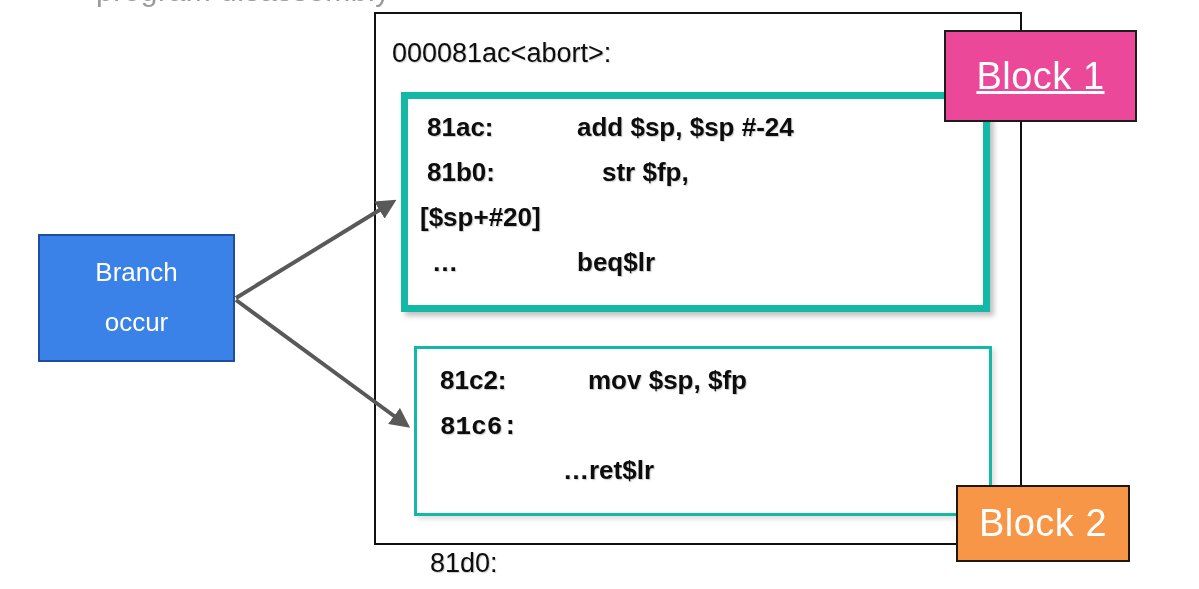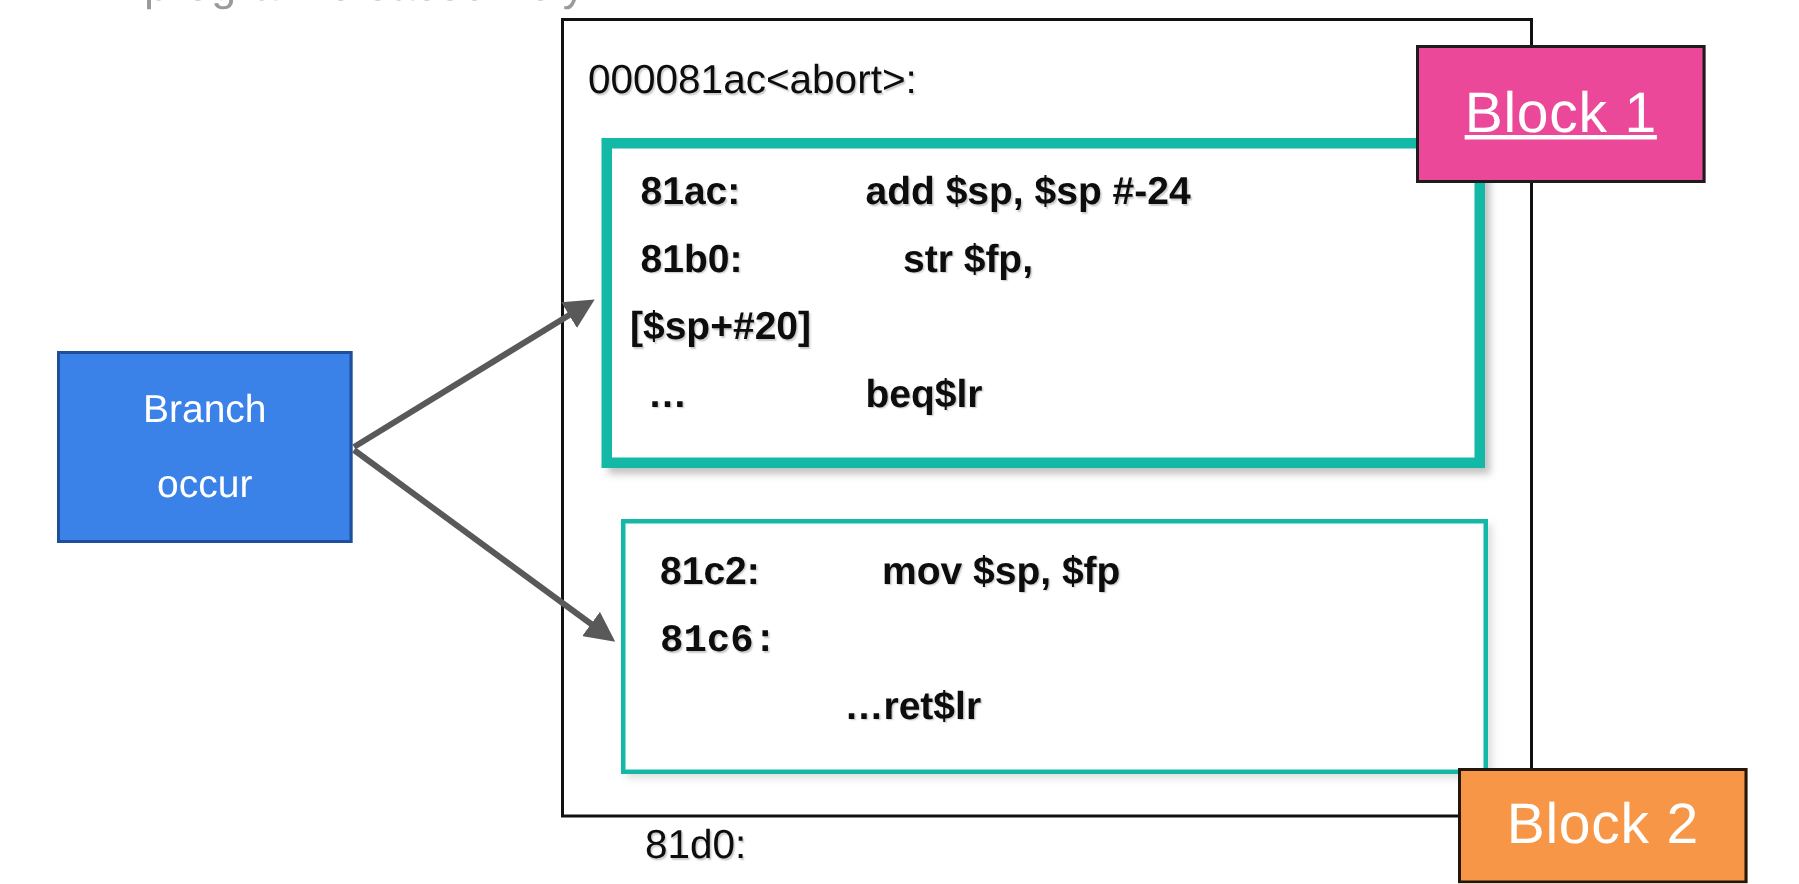--- a/index.html
+++ b/index.html
@@ -130,26 +130,25 @@
     left: 944px;
     top: 30px;
     width: 193px;
     height: 92px;
     background: #ec4899;
     border: 2px solid #1c1c1c;
     text-decoration: underline;
   }
   .label-block2 {
     left: 956px;
-    top: 512px;
-    width: 193px;
+    top: 485px;
+    width: 174px;
     height: 77px;
     background: #F79646;
     border: 2px solid #23160a;
-    margin-left: 16px;
   }
 
   svg.arrows {
     position: absolute;
     left: 0;
     top: 0;
     width: 1199px;
     height: 589px;
     pointer-events: none;
   }

